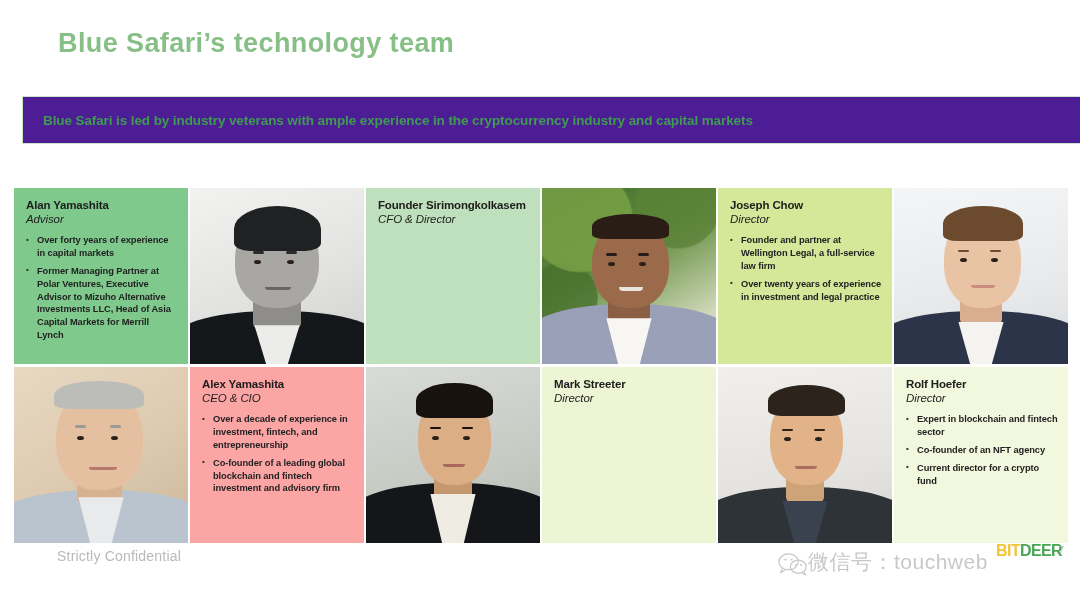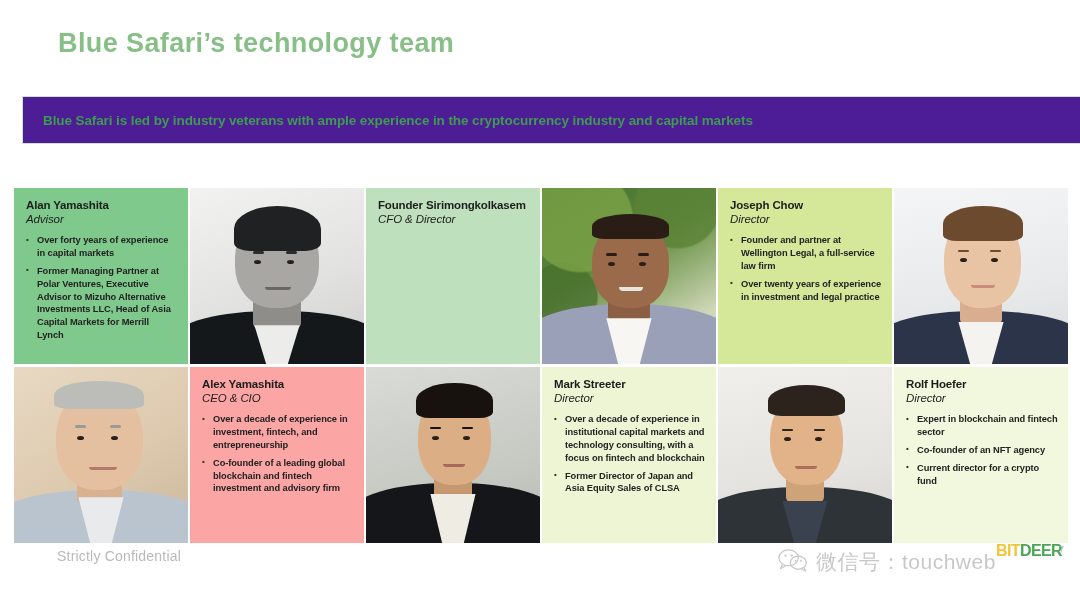--- a/index.html
+++ b/index.html
@@ -144,22 +144,21 @@
     opacity: 0.95;
   }
   .logo .bit  { color: #f2c12e; }
   .logo .deer { color: #3ea14a; }
 
   .watermark {
     position: absolute;
     left: 778px;
     top: 548px;
     display: flex;
-    align-items: flex-start;
-    gap: 8px;
+    align-items: flex-end;
     opacity: 0.55;
   }
   .wm-text {
     font-size: 21px;
     color: #9b9b9b;
     letter-spacing: 0.5px;
     white-space: nowrap;
   }
   .wechat-icon { width: 30px; height: 24px; }
 </style>
@@ -307,24 +306,20 @@
         <div class="mouth" style="left:44%;top:55%;width:13%;background:#a9685c"></div>
         <div class="shirt" style="background:#efece4;height:28%"></div>
       </div>
         </div>
     </div>
 
     <div class="cell" style="background:#eef5d5">
       <div class="bio">
         <div class="bio-name">Mark  Streeter</div>
         <div class="bio-role">Director</div>
-        <ul class="bio-list">
-          <li>Over a decade of experience in institutional capital markets and technology consulting, with a focus on fintech and blockchain</li>
-          <li>Former Director of Japan and Asia Equity Sales of CLSA</li>
-        </ul>
       </div>
     </div>
 
     <div class="cell">
       <div class="photo">
           <div class="photo-inner">
         <div class="bg" style="background:linear-gradient(170deg,#f0efeb 0%,#e4e3df 60%,#d4d3cf 100%)"></div>
         <div class="shoulders" style="background:#2e3338;height:32%"></div>
         <div class="neck" style="left:39%;top:57%;width:22%;height:20%;background:#cfa378"></div>
         <div class="head" style="left:30%;top:14%;width:42%;height:53%;background:#e2b389"></div>

